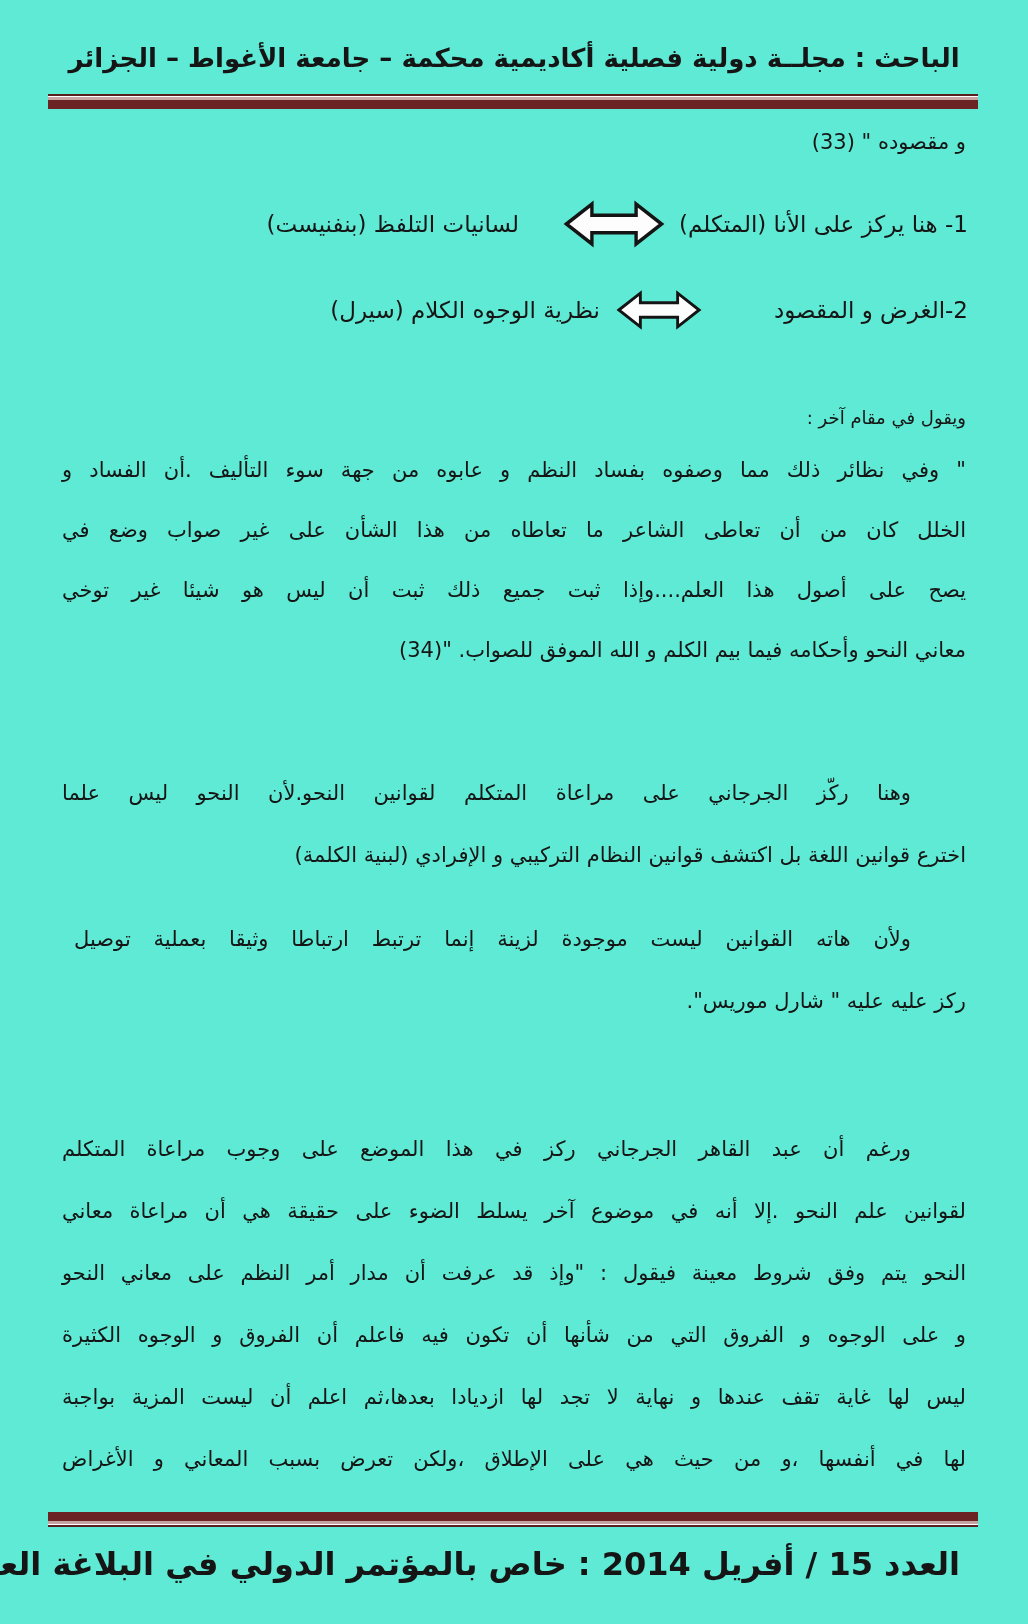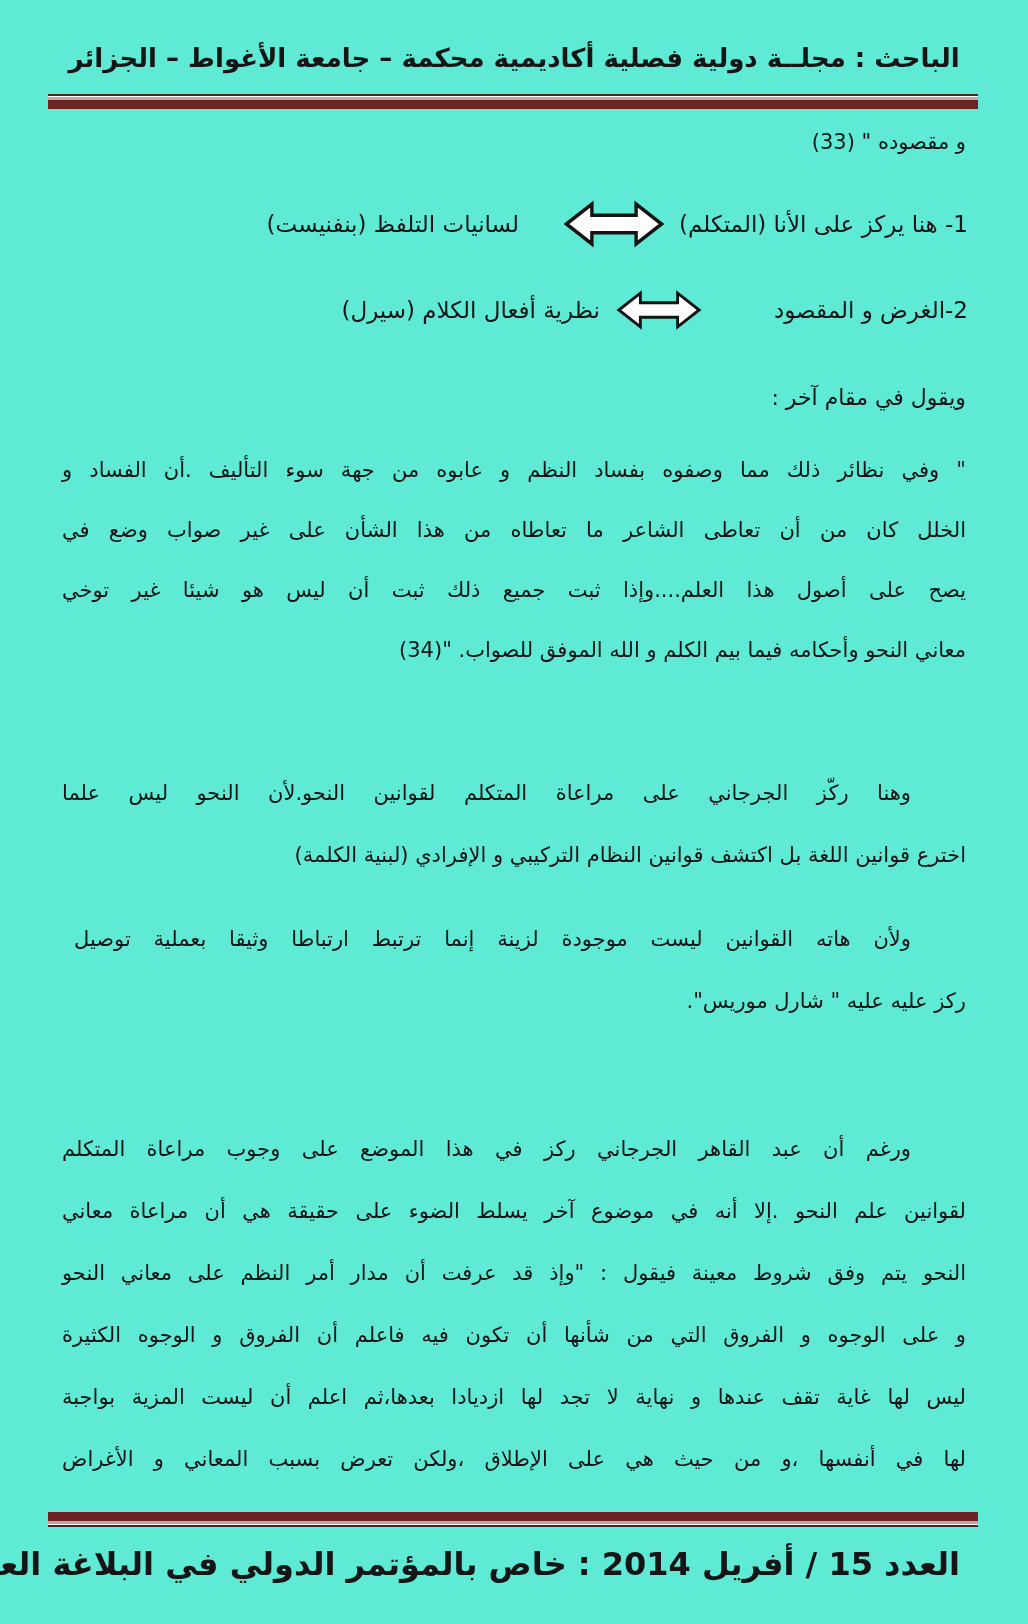--- a/index.html
+++ b/index.html
@@ -59,21 +59,21 @@
     font-size: 21px;
   }
   .r { text-align: right; }
   .j {
     text-align: justify;
     text-align-last: justify;
     -moz-text-align-last: justify;
   }
   .indent { text-indent: 55px; }
   .opening-line  { top: 118px; line-height: 48px; }
-  .lead-in-line  { top: 372px; line-height: 52px; font-size: 22px; }
+  .lead-in-line  { top: 392px; line-height: 52px; font-size: 18px; }
   
   .map-row {
     position: absolute;
     right: 60px;
     left: 60px;
     height: 64px;
     display: flex;
     direction: rtl;
     align-items: center;
     font-size: 23px;
@@ -128,21 +128,21 @@
       <polygon points="4,30 34,7 34,20 86,20 86,7 116,30 86,53 86,40 34,40 34,53" fill="#fdfdfd" stroke="#141414" stroke-width="4" stroke-linejoin="miter"></polygon>
     </svg>
     <span>لسانيات التلفظ (بنفنيست)</span>
   </div>
 
   <div class="map-row map-row-2">
     <span>2-الغرض و المقصود</span>
     <svg class="arrow-svg" viewBox="0 0 120 60" preserveAspectRatio="none">
       <polygon points="4,30 34,7 34,20 86,20 86,7 116,30 86,53 86,40 34,40 34,53" fill="#fdfdfd" stroke="#141414" stroke-width="4" stroke-linejoin="miter"></polygon>
     </svg>
-    <span>نظرية أفعال الكلام (سيرل)</span>
+    <span>نظرية الوجوه الكلام (سيرل)</span>
   </div>
 
   <div class="txt r lead-in-line">ويقول في مقام آخر :</div>
 
   <div class="block quote-block">
     <div class="pline j">" وفي نظائر ذلك مما وصفوه بفساد النظم و عابوه من جهة سوء التأليف .أن الفساد و</div>
     <div class="pline j">الخلل كان من أن تعاطى الشاعر ما تعاطاه من هذا الشأن على غير صواب وضع في</div>
     <div class="pline j">يصح على أصول هذا العلم....وإذا ثبت جميع ذلك ثبت أن ليس هو شيئا غير توخي</div>
     <div class="pline r">معاني النحو وأحكامه فيما بيم الكلم و الله الموفق للصواب. "(34)</div>
   </div>

